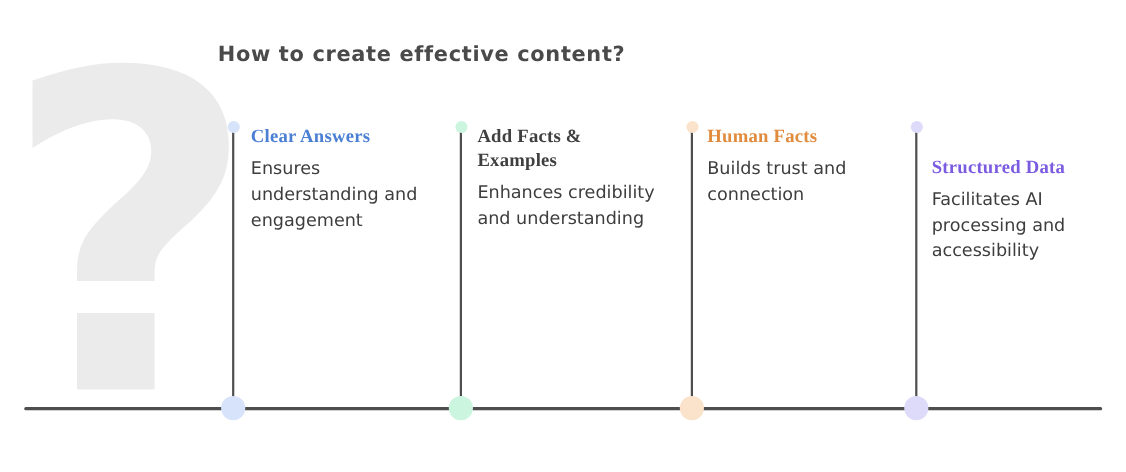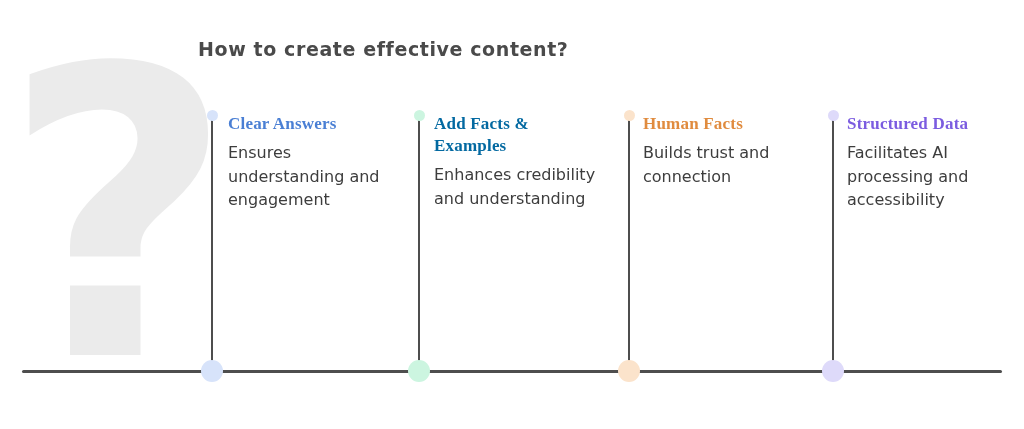--- a/index.html
+++ b/index.html
@@ -127,32 +127,32 @@
       <div class="dot-top" style="left: 211px; background: rgb(215, 227, 250);"></div>
       <div class="dot-bottom" style="left: 211px; background: rgb(215, 227, 250);"></div>
       <div class="milestone-text" style="left: 228px; width: 170px;">
         <div class="m-heading" style="color: rgb(74, 127, 212);">Clear Answers</div>
         <div class="m-body">Ensures understanding and engagement</div>
       </div>
       <div class="stem" style="left: 418px;"></div>
       <div class="dot-top" style="left: 418px; background: rgb(204, 245, 224);"></div>
       <div class="dot-bottom" style="left: 418px; background: rgb(204, 245, 224);"></div>
       <div class="milestone-text" style="left: 434px; width: 170px;">
-        <div class="m-heading" style="color: #0369a1;">Add Facts &amp; Examples</div>
+        <div class="m-heading" style="color: #404040;">Add Facts &amp; Examples</div>
         <div class="m-body">Enhances credibility and understanding</div>
       </div>
       <div class="stem" style="left: 628px;"></div>
       <div class="dot-top" style="left: 628px; background: rgb(251, 227, 203);"></div>
       <div class="dot-bottom" style="left: 628px; background: rgb(251, 227, 203);"></div>
       <div class="milestone-text" style="left: 643px; width: 180px;">
         <div class="m-heading" style="color: rgb(224, 139, 62);">Human Facts</div>
         <div class="m-body">Builds trust and connection</div>
       </div>
       <div class="stem" style="left: 832px;"></div>
       <div class="dot-top" style="left: 832px; background: rgb(222, 218, 250);"></div>
       <div class="dot-bottom" style="left: 832px; background: rgb(222, 218, 250);"></div>
-      <div class="milestone-text" style="left: 847px; width: 160px;">
+      <div class="milestone-text" style="left: 847px; width: 160px; margin-top: 28px;">
         <div class="m-heading" style="color: rgb(123, 92, 224);">Structured Data</div>
         <div class="m-body">Facilitates AI processing and accessibility</div>
       </div>
     </div>
 
 </div>
 
 </body></html>

